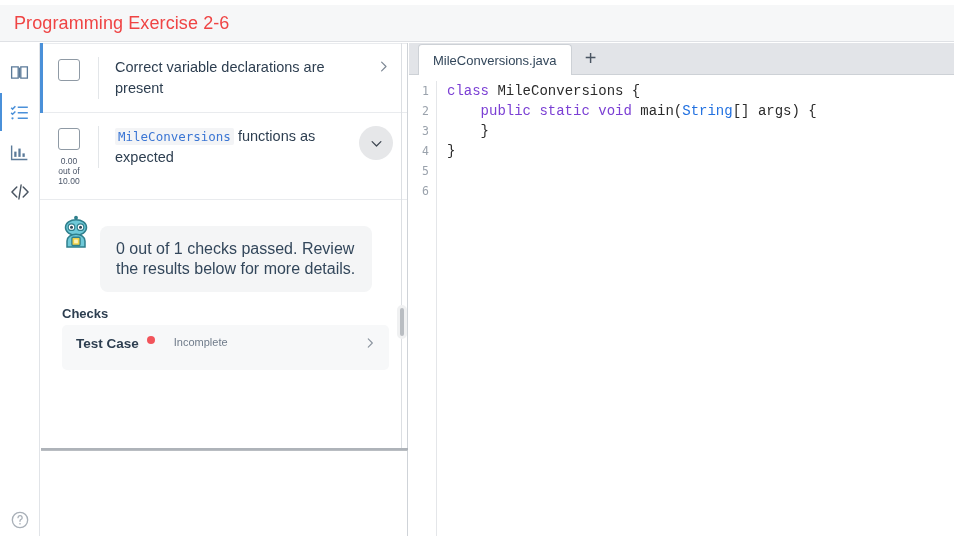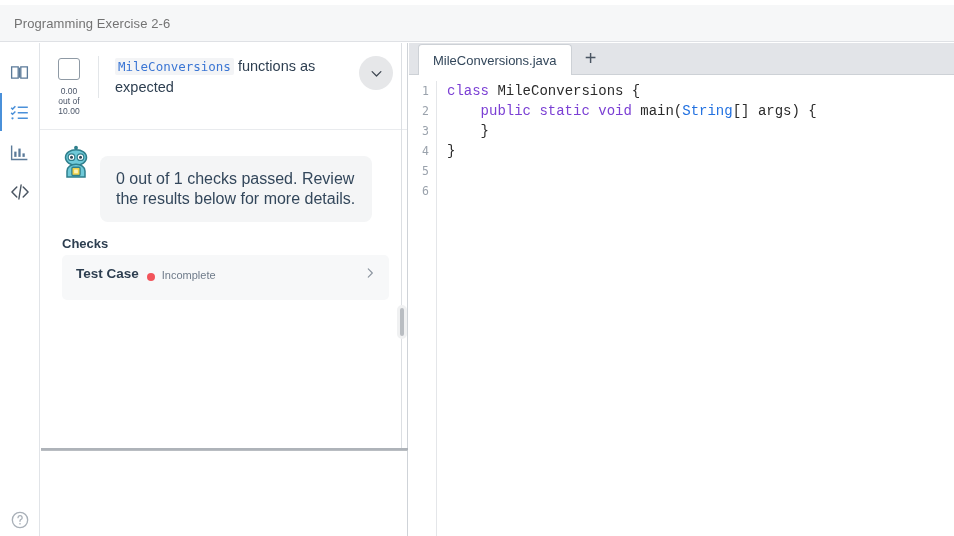--- a/index.html
+++ b/index.html
@@ -31,22 +31,22 @@
     position: absolute;
     top: 5px; left: 0;
     width: 954px; height: 37px;
     background: #f6f7f8;
     border-bottom: 1px solid #dfe1e5;
     display: flex;
     align-items: center;
   }
   .header-title {
     padding-left: 14px;
-    font-size: 13px;
-    color: #737373;
+    font-size: 18px;
+    color: #ef4444;
     letter-spacing: .1px;
   }
 
   
   .rail {
     position: absolute;
     top: 43px; left: 0;
     width: 40px; height: 493px;
     background: #ffffff;
     border-right: 1px solid #e1e4e8;
@@ -202,38 +202,39 @@
     margin-bottom: 4px;
   }
   .check-card {
     background: #f7f8f9;
     border-radius: 5px;
     padding: 11px 14px 14px 14px;
     position: relative;
   }
   .check-head {
     display: flex;
-    align-items: flex-end;
+    align-items: flex-start;
     margin-bottom: 5px;
   }
   .check-name {
     font-size: 13.5px;
     font-weight: 600;
     color: #2d3e50;
     margin-right: 8px;
   }
   .status-dot {
     width: 8px; height: 8px;
     border-radius: 50%;
     background: #f2545b;
     margin-right: 7px;
   }
   .status-text {
     font-size: 11px;
     color: #6f7b8a;
+    margin-left: 12px;
   }
   .check-chev {
     position: absolute;
     right: 12px; top: 11px;
     color: #8a939e;
   }
   .check-desc {
     font-size: 14px;
     line-height: 21px;
     color: #33475b;
@@ -413,20 +414,33 @@
         <circle cx="12" cy="16.6" r=".95" fill="#a9b0b8" stroke="none"></circle>
       </svg>
     </div>
   </div>
 
   <div class="tasks-panel">
 
 
     <div class="task-list">
 
+      <div class="task-row accent">
+        <div class="task-check-col">
+          <div class="checkbox"></div>
+        </div>
+        <div class="task-body">
+          <div class="task-title">Correct variable declarations are present</div>
+        </div>
+        <div class="chev-right">
+          <svg width="15" height="15" viewBox="0 0 24 24" fill="none" stroke="currentColor" stroke-width="1.9" stroke-linecap="round" stroke-linejoin="round">
+            <path d="M9 5l7 7-7 7"></path>
+          </svg>
+        </div>
+      </div>
 
       <div class="task-row" style="border-top:none;">
         <div class="task-check-col">
           <div class="checkbox"></div>
           <div class="score">0.00
 out of
 10.00</div>
         </div>
         <div class="task-body">
           <div class="task-title">

